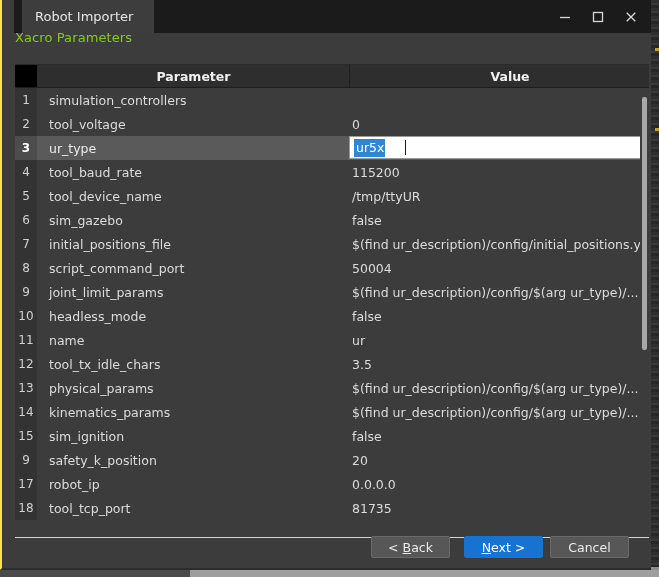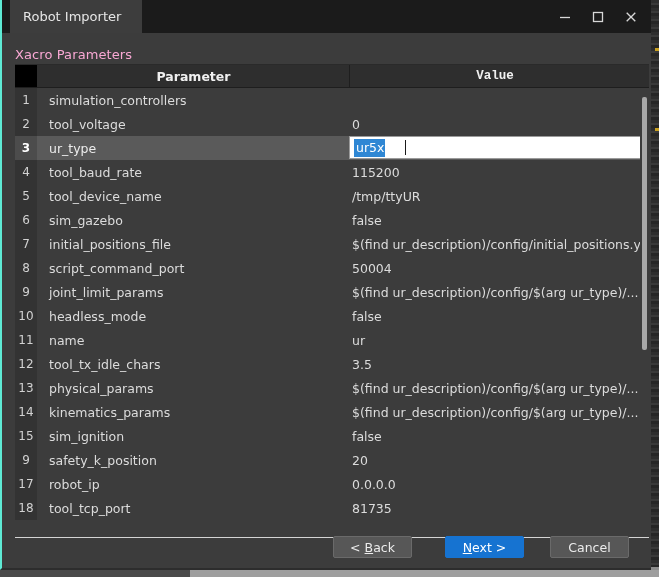--- a/index.html
+++ b/index.html
@@ -68,23 +68,24 @@
 
   
   #window {
     position: absolute;
     left: 0;
     top: 0;
     width: 651px;
     height: 570px;
     background: #3c3c3c;
     box-sizing: border-box;
-    border-left: 2px solid #5eead4;
+    border-left: 2px solid #fde047;
     border-bottom: 2px solid #2d2d2d;
     overflow: hidden;
+    padding-left: 12px;
   }
 
   
   #titlebar {
     position: relative;
     height: 33px;
     background: #1b1b1b;
   }
   #title-tab {
     position: absolute;
@@ -116,23 +117,23 @@
     align-items: center;
     justify-content: center;
     color: #d8d8d8;
   }
   .wbtn svg { display: block; }
 
   
   #subtitle {
     position: absolute;
     left: 13px;
-    top: 47px;
+    top: 30px;
     font-size: 13px;
-    color: #f9a8d4;
+    color: #84cc16;
     letter-spacing: .1px;
   }
 
   
   #table-frame {
     position: absolute;
     left: 13px;
     top: 64px;
     width: 634px;
     height: 466px;
@@ -155,24 +156,24 @@
   #th-param {
     position: absolute;
     left: 23px; top: 0;
     width: 311px; height: 22px;
     display: flex; align-items: center; justify-content: center;
     font-size: 12.5px; font-weight: bold; color: #f0f0f0;
     border-right: 1px solid #1e1e1e;
   }
   #th-value {
     position: absolute;
-    left: 335px; top: 0;
+    left: 350px; top: 0;
     width: 290px; height: 22px;
     display: flex; align-items: center; justify-content: center;
-    font-size: 12.5px; font-weight: bold; color: #f0f0f0; font-family: Liberation Mono, monospace;
+    font-size: 12.5px; font-weight: bold; color: #f0f0f0;
   }
   #th-gap {
     position: absolute;
     left: 625px; top: 0;
     width: 9px; height: 22px;
     background: #2e2e2e;
   }
 
   #rows {
     position: absolute;
@@ -282,21 +283,21 @@
     top: 537px;
     width: 634px;
     height: 1px;
     background: #d4d4d4;
   }
   #buttons {
     position: absolute;
     right: 22px;
     top: 536px;
     display: flex;
-    gap: 26px;
+    gap: 7px;
   }
   .btn {
     height: 22px;
     min-width: 79px;
     background: #575757;
     border: 1px solid #6a6a6a;
     border-radius: 2px;
     color: #ececec;
     font-size: 12.5px;
     display: flex;

